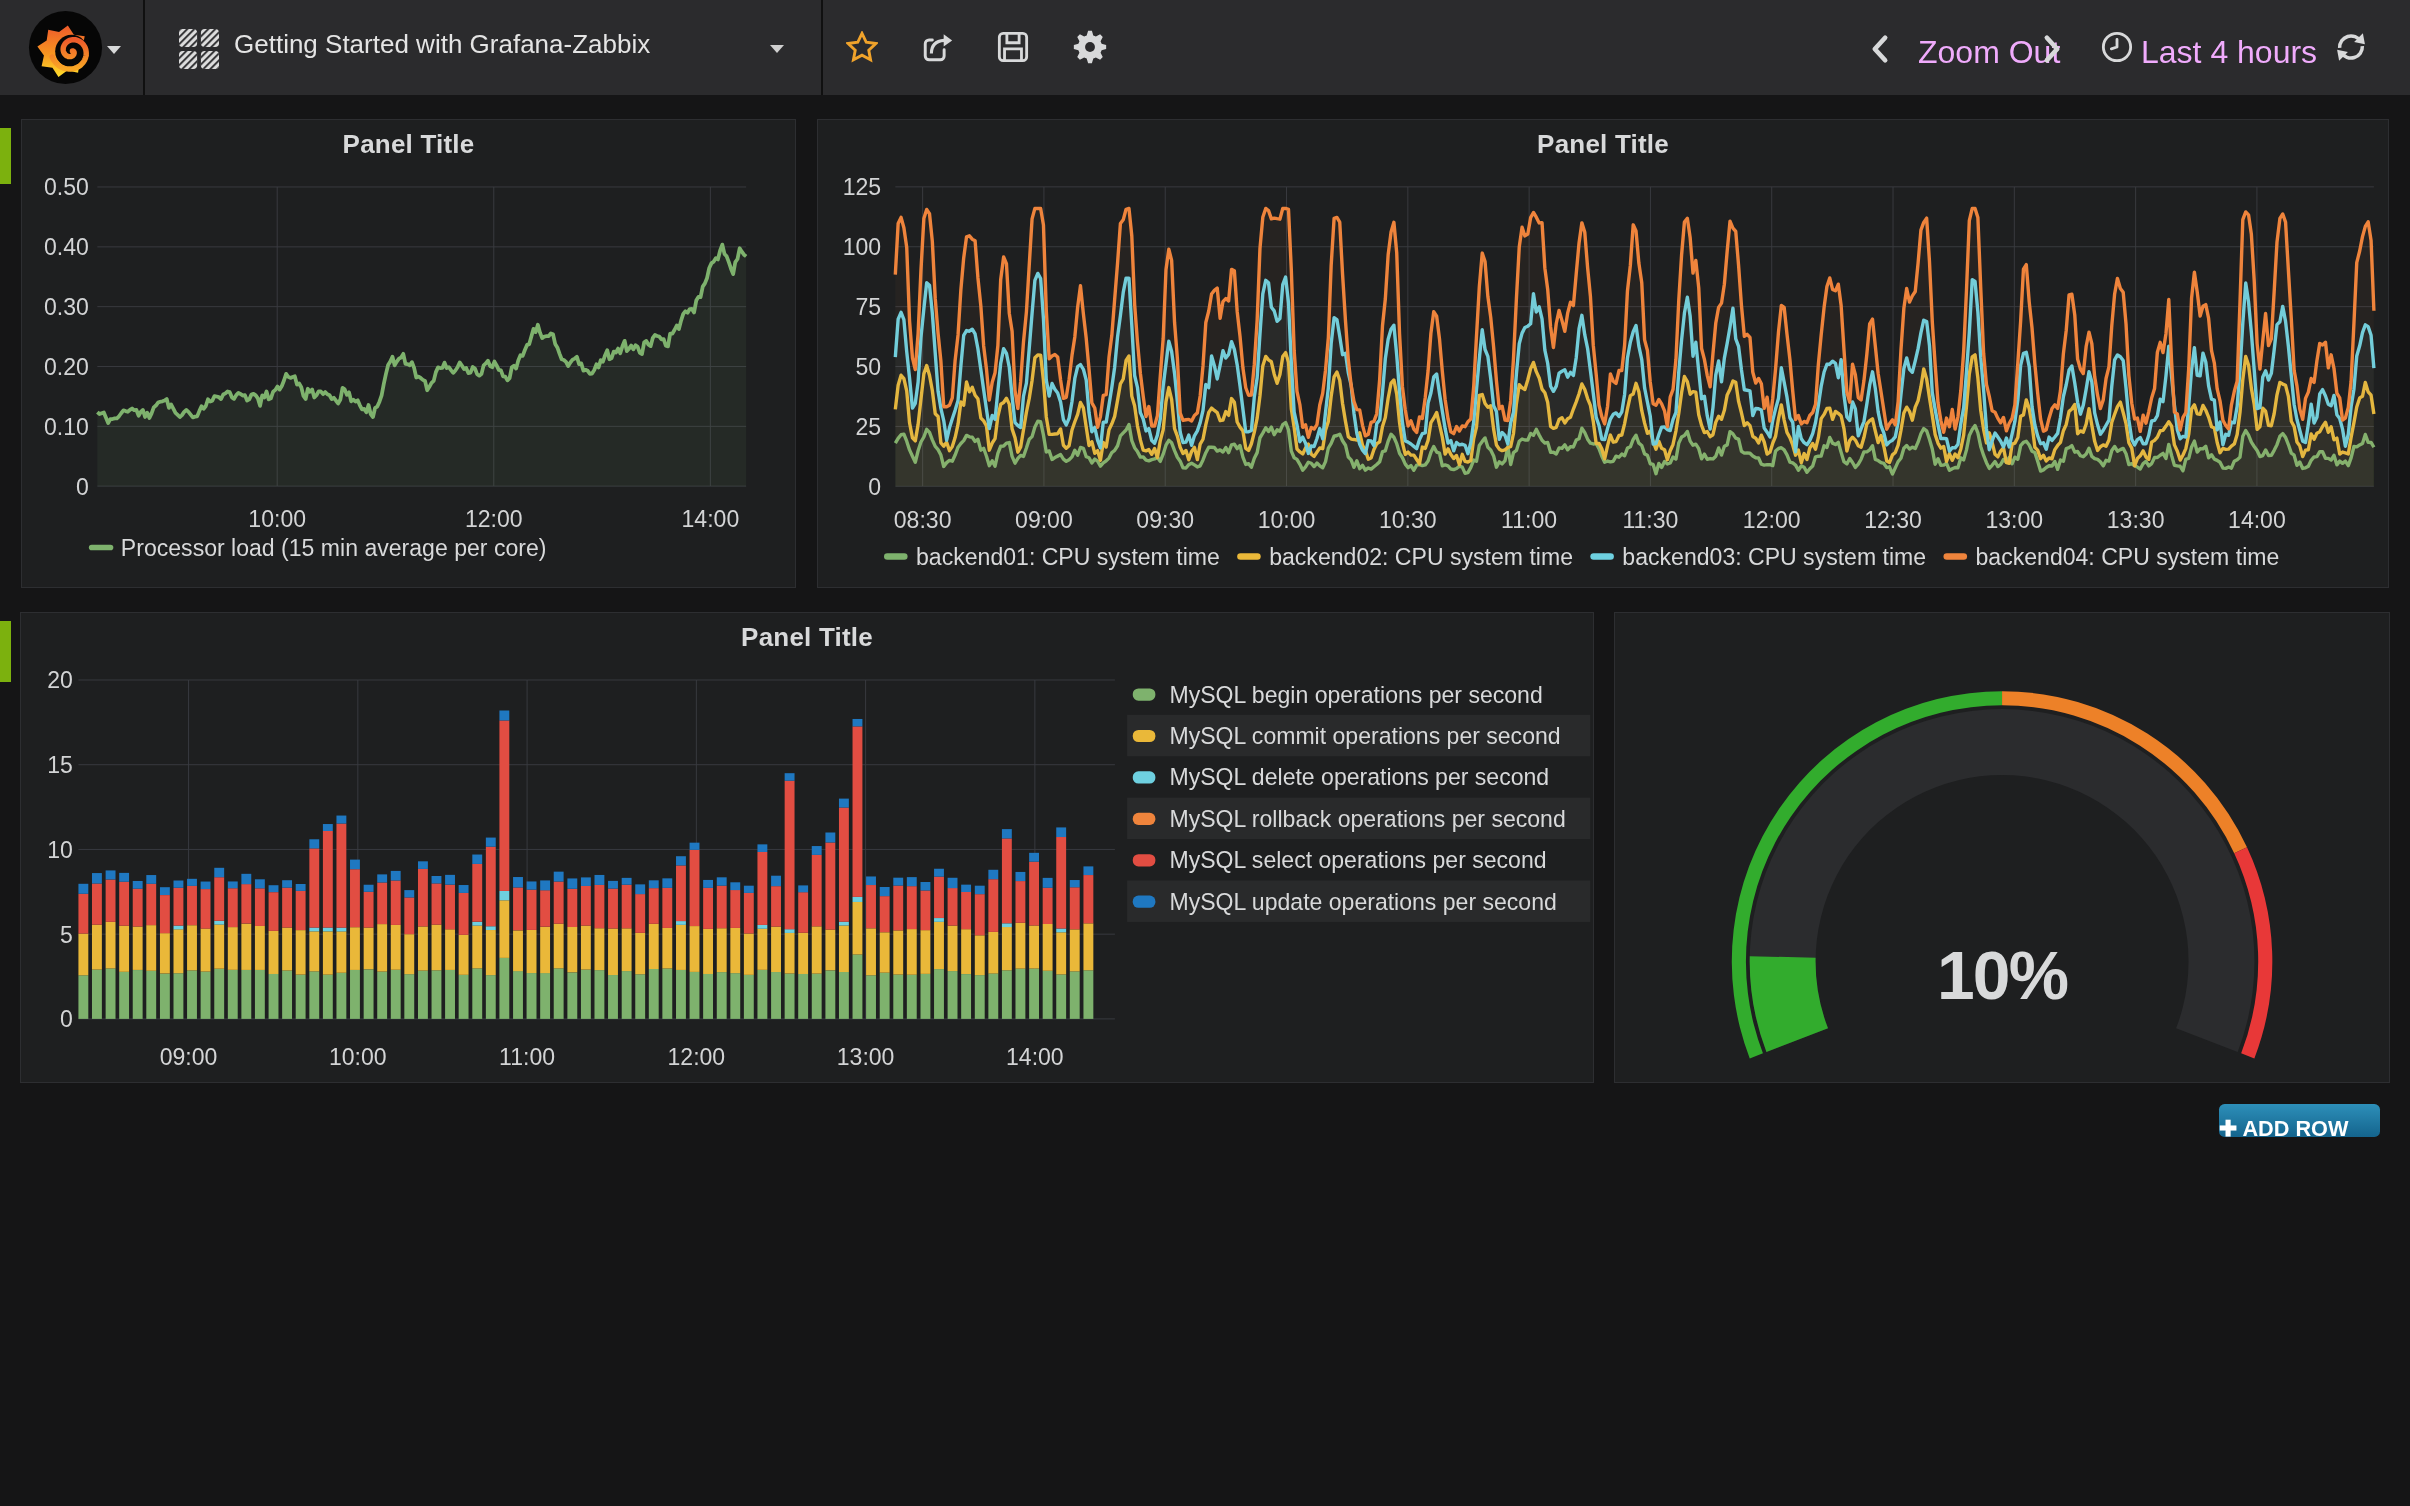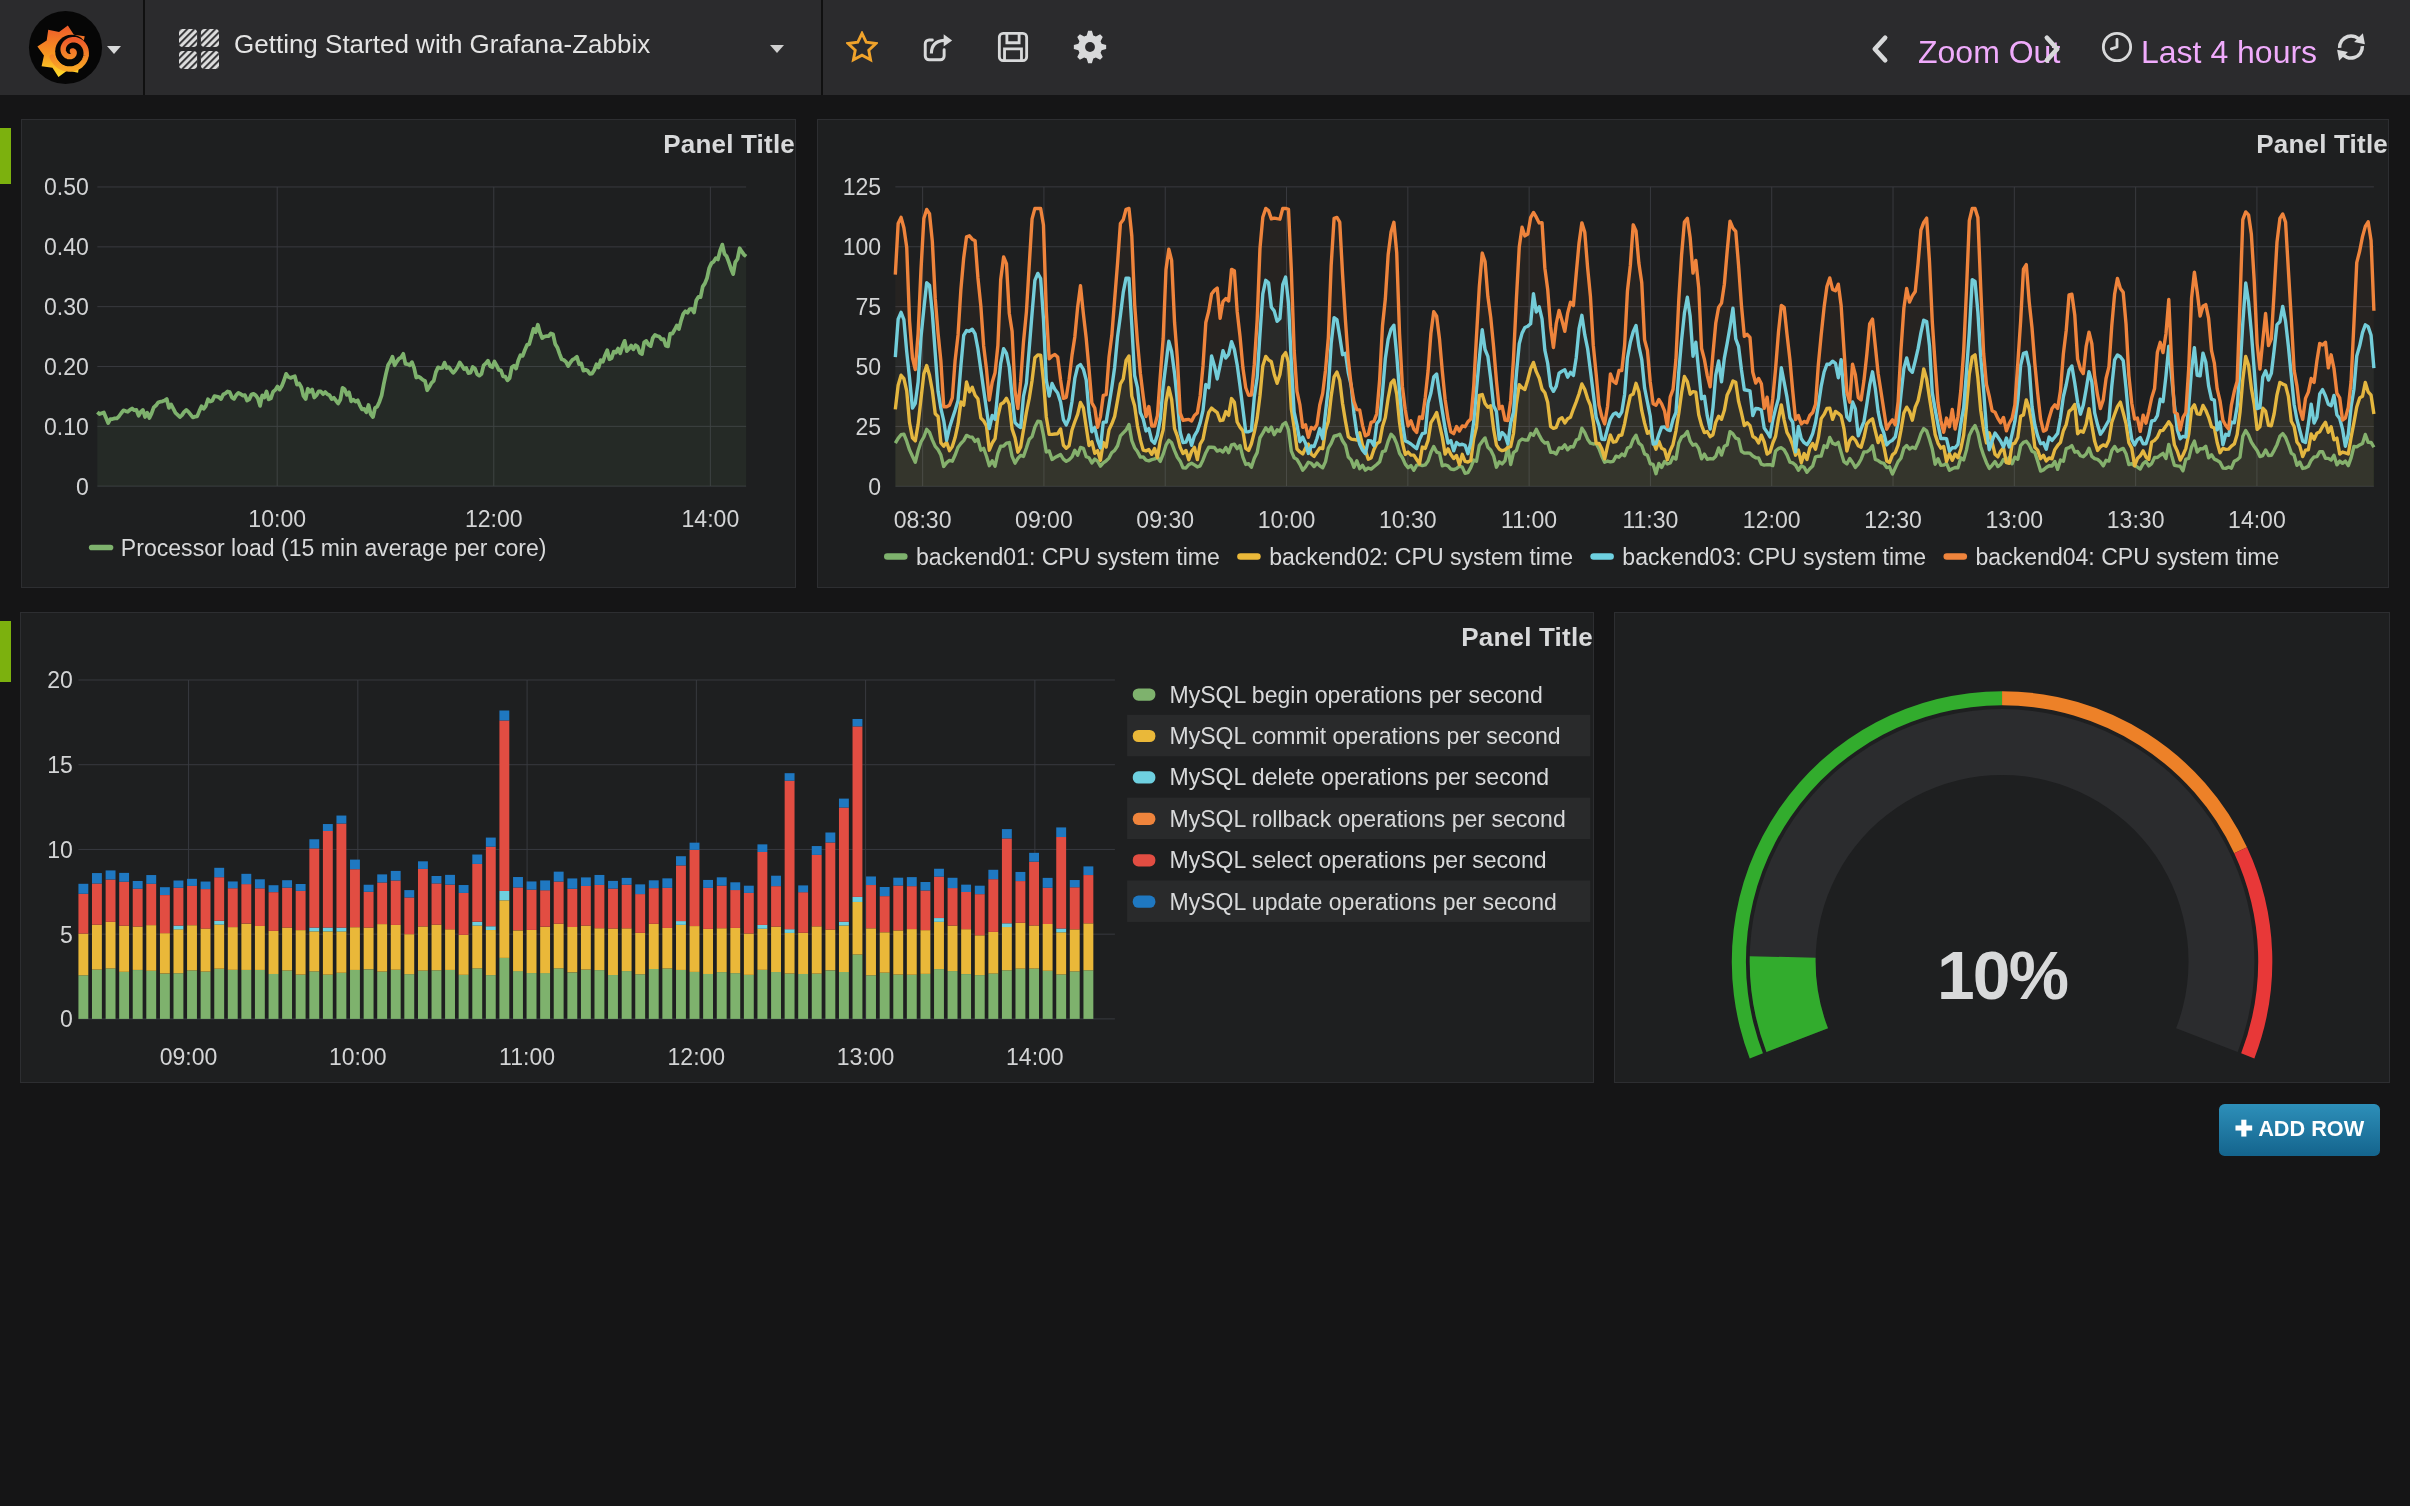--- a/index.html
+++ b/index.html
@@ -1,24 +1,24 @@
 <!DOCTYPE html>
 <html style="font-size:15px"><head><meta charset="utf-8"><style>
 *{margin:0;padding:0;box-sizing:border-box}
 html,body{width:2411px;height:1507px;background:#151516;font-family:"Liberation Sans",sans-serif;overflow:hidden}
 .nav{position:absolute;left:0;top:0;width:2411px;height:95px;background:#2b2b2d}
 .vdiv{position:absolute;top:0;width:1.9px;height:95px;background:#101010}
 .panel{position:absolute;background:#1e1f20;border:0.9px solid #2d2e31}
-.ptitle{position:absolute;left:0;right:0;top:8.5px;text-align:right;font-size:26px;font-weight:bold;color:#d8d9da;letter-spacing:0.2px}
+.ptitle{position:absolute;left:0;right:0;top:8.5px;text-align:center;font-size:26px;font-weight:bold;color:#d8d9da;letter-spacing:0.2px}
 .tab{position:absolute;left:0;width:11.3px;background:#7cb10e}
 .navtext{position:absolute;font-size:32px;color:#f0abfc;top:34px;white-space:nowrap}
 .icon{position:absolute}
-.addrow{position:absolute;left:2219px;top:1104px;width:161px;height:52px;border-radius:5.6px;
+.addrow{position:absolute;left:2219px;top:1104px;width:161px;height:33px;border-radius:5.6px;
  background:linear-gradient(to bottom,#2d8fb9,#14648d);color:#fff;font-weight:bold;font-size:21.7px;
- text-align:center;line-height:49px}
+ text-align:left;line-height:49px}
 </style></head>
 <body>
 <div class="nav">
  <div class="icon" style="left:28px;top:7.5px"><svg width="75" height="79" viewBox="0 0 80 84">
 <defs>
           <linearGradient id="lg" x1="0" y1="0" x2="0" y2="1">
 <stop offset="0" stop-color="#ee5a2b"></stop>
             <stop offset="0.55" stop-color="#f79520"></stop>
             <stop offset="1" stop-color="#ffdf2b"></stop>
 </linearGradient>

